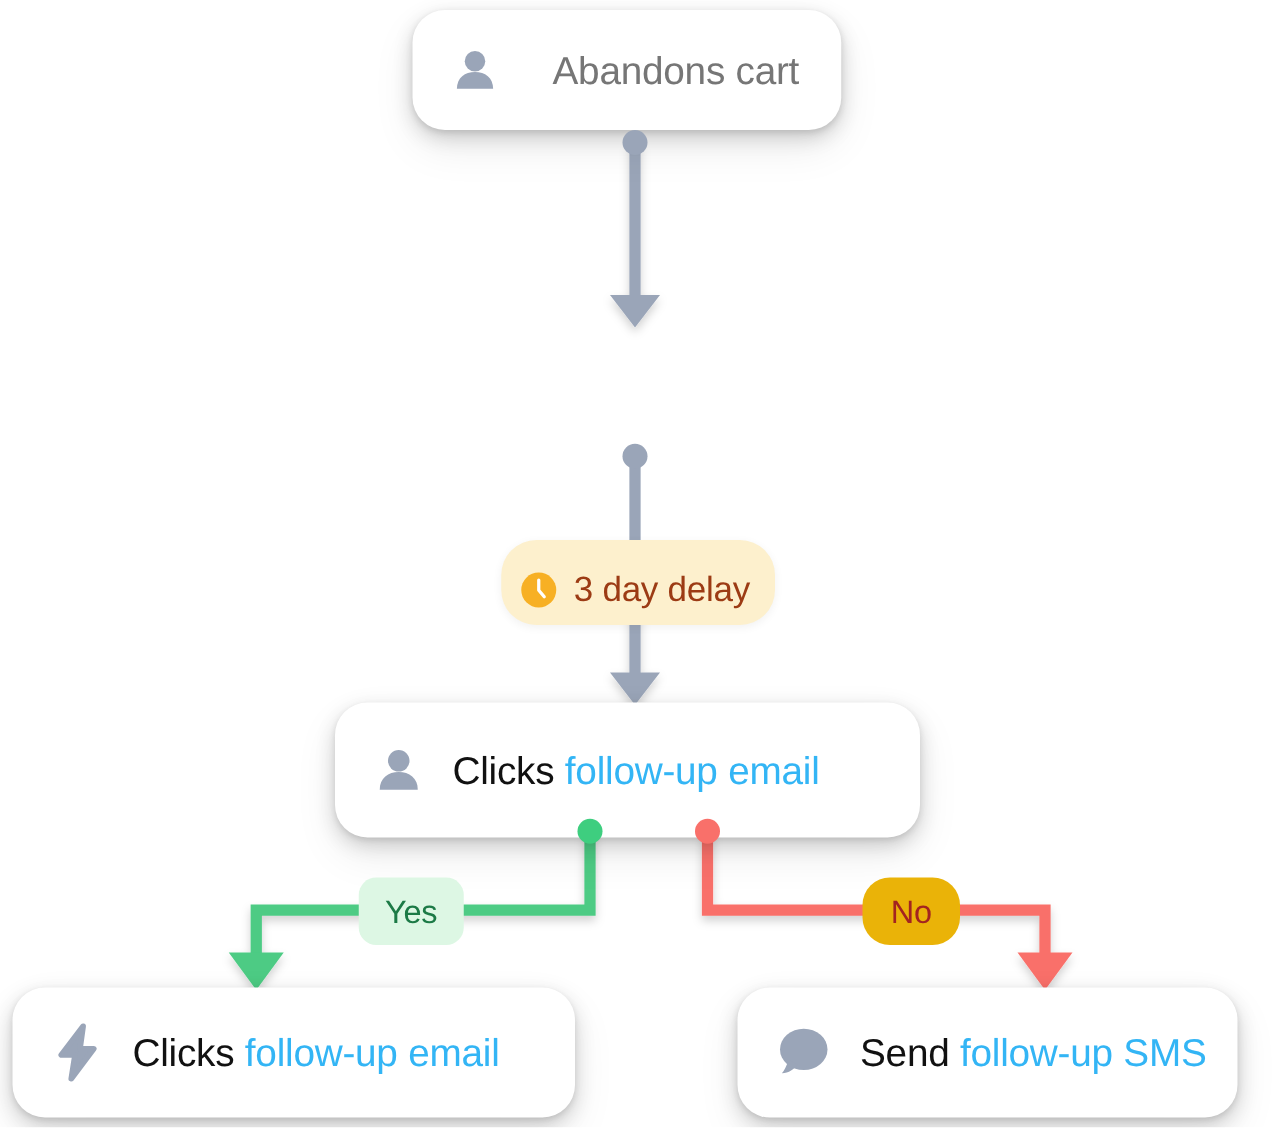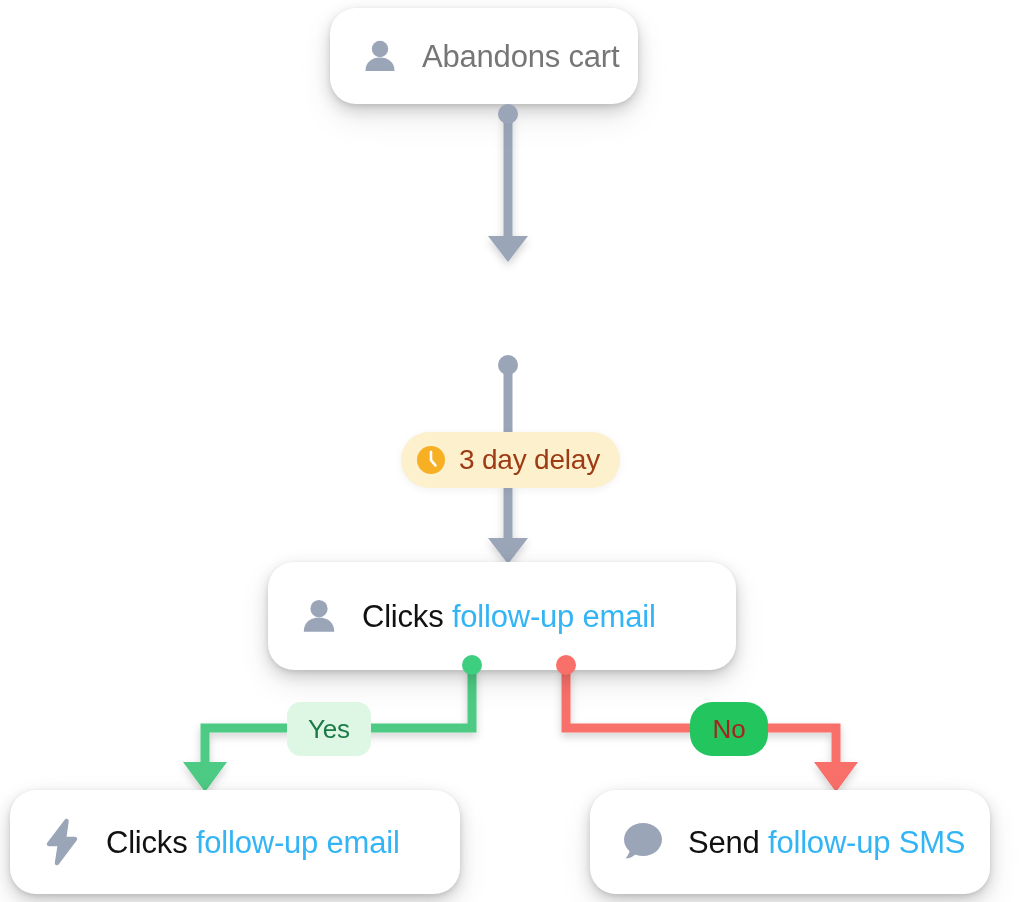--- a/index.html
+++ b/index.html
@@ -53,36 +53,36 @@
     font-size: 31px;
     letter-spacing: -0.2px;
     white-space: nowrap;
     line-height: 1;
   }
   .label .lead { color: #111111; }
   .label .accent { color: #33b5f5; }
   .label.muted .lead { color: #767676; }
 
   
-  #node-abandons-cart { left: 330px;  top: 8px;   width: 308px; height: 96px; }
+  #node-abandons-cart { left: 330px;  top: 8px;   width: 343px; height: 96px; gap: 20px; }
   #node-send-email    { left: 280px;  top: 262px; width: 448px; height: 106px; }
   #node-opens-email   { left: 268px;  top: 562px; width: 468px; height: 108px; }
   #node-clicks-email  { left: 10px;   top: 790px; width: 450px; height: 104px; }
   #node-send-sms      { left: 590px;  top: 790px; width: 400px; height: 104px; }
 
   
   .delay-badge {
     position: absolute;
     z-index: 3;
     left: 401px;
     top: 432px;
     height: 56px;
     display: flex;
     align-items: center;
-    padding: 0 20px 0 15px;
+    padding: 12px 20px 0 15px;
     background: #fdf0cd;
     border-radius: 28px;
     box-shadow: 0 2px 8px rgba(0,0,0,0.06);
   }
   .delay-badge .clock { margin-right: 13px; display: flex; align-items: center; }
   .delay-badge .delay-text {
     font-size: 28px;
     color: #9c3b14;
     white-space: nowrap;
     line-height: 1;
@@ -103,21 +103,21 @@
   }
   #pill-yes {
     left: 287px; top: 702px;
     width: 84px; height: 54px;
     background: #ddf7e4;
     color: #1c7a46;
   }
   #pill-no {
     left: 690px; top: 702px;
     width: 78px; height: 54px;
-    background: #22c55e;
+    background: #eab308;
     color: #a32420;
     border-radius: 22px;
   }
 
   
   .dot {
     position: absolute;
     z-index: 4;
     border-radius: 50%;
   }

